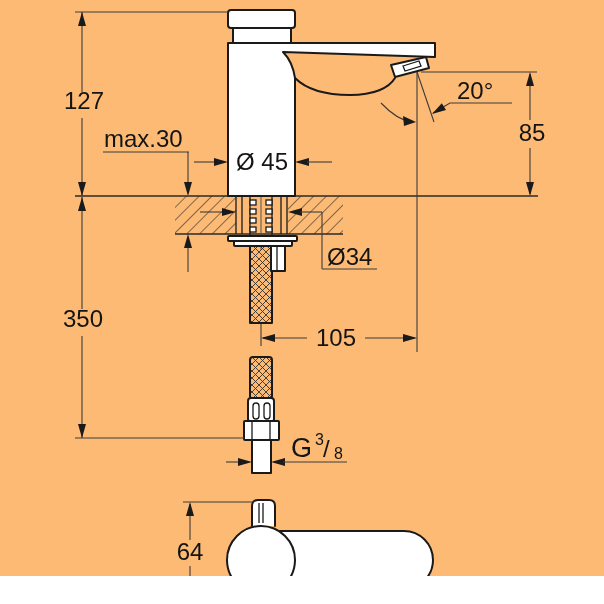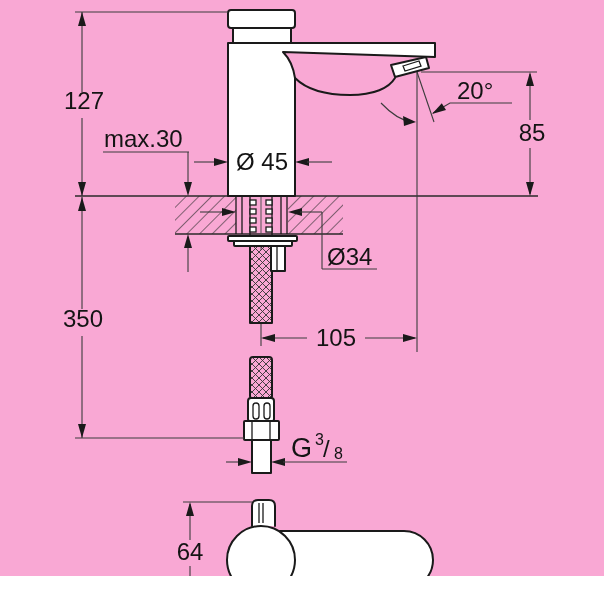--- a/index.html
+++ b/index.html
@@ -1,16 +1,16 @@
 <!DOCTYPE html>
 <html><head>
 <meta charset="utf-8">
 <style>
   html,body{margin:0;padding:0;background:#ffffff;}
-  #stage{width:604px;height:576px;background:#f9a8d4;position:relative;overflow:hidden;}
+  #stage{width:604px;height:576px;background:#fdba74;position:relative;overflow:hidden;}
   svg{display:block;}
   text{fill:#141414;font-family:"Liberation Sans",sans-serif;}
   .ol{stroke:#1a1a1a;stroke-width:2;fill:none;stroke-linecap:round;stroke-linejoin:round;}
   .olt{stroke:#1a1a1a;stroke-width:1.3;fill:none;}
   .thin{stroke:#3c3c3c;stroke-width:1.1;fill:none;}
   .med{stroke:#2a2a2a;stroke-width:1.4;fill:none;}
   .ah{fill:#1a1a1a;stroke:none;}
   .whitefill{fill:#ffffff;}
   .hatchfill{fill:url(#hatch);stroke:none;}
   .braidfill{fill:url(#braid);}

